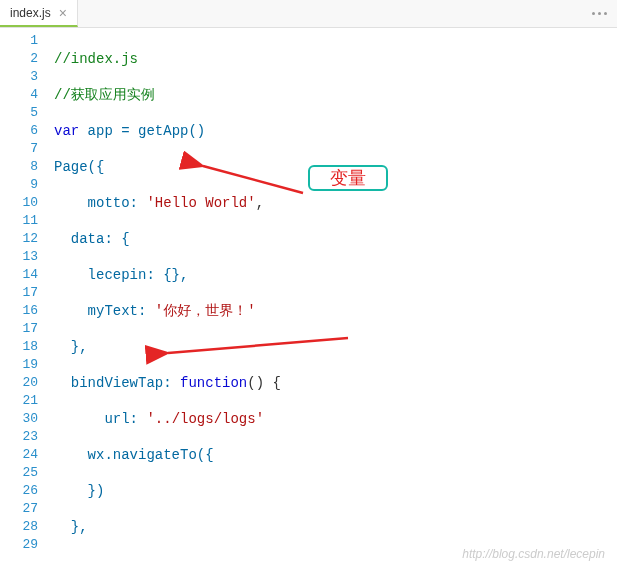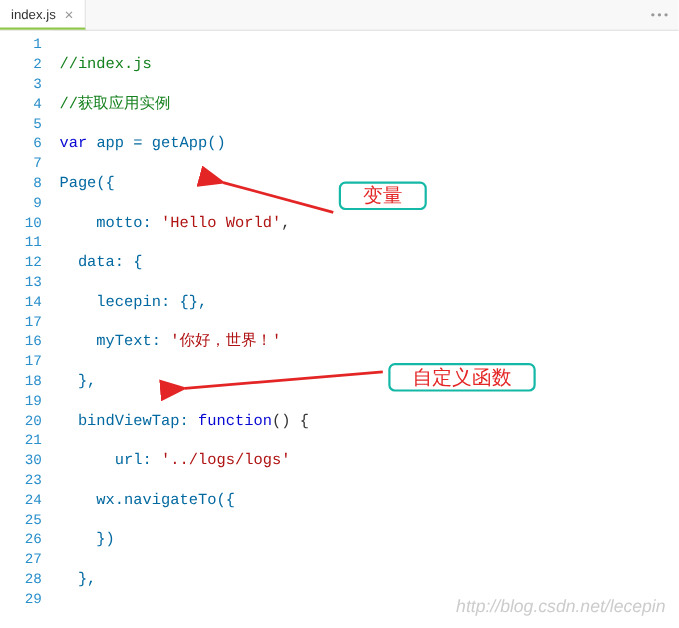--- a/index.html
+++ b/index.html
@@ -16,21 +16,21 @@
 .code { flex: 1; padding: 4px 0 0 6px; position: relative; white-space: pre; font-size: 14px; line-height: 18px; }
 .code .line { height: 18px; }
 .c-comment { color: #16821f; }
 .c-keyword { color: #0909d4; }
 .c-string { color: #b01313; }
 .c-punct { color: #333; }
 .c-ident { color: #0369a1; }
 .annotation { position: absolute; display: flex; align-items: center; pointer-events: none; }
 .annotation svg { overflow: visible; }
 .annotation .label { border: 2px solid #14b8a6; border-radius: 6px; padding: 2px 20px; background: #fff; color: #e42525; font-family: "Microsoft YaHei", sans-serif; font-size: 18px; font-weight: 500; white-space: nowrap; }
-.watermark { position: absolute; bottom: 10px; right: 12px; color: #cccccc; font-family: sans-serif; font-size: 16px; font-style: italic; pointer-events: none; }
+.watermark { position: absolute; bottom: 10px; right: 12px; color: #cccccc; font-family: sans-serif; font-size: 12px; font-style: italic; pointer-events: none; }
 </style>
 </head>
 <body>
 
 <div class="tabbar">
   <div class="tab active">
     <span>index.js</span>
     <span class="tab-close">×</span>
   </div>
   <div class="more-icon">
@@ -116,18 +116,17 @@
 
     <div class="annotation" style="left:115px; top:295px;">
       <svg width="190" height="40">
         <defs>
             <marker id="ah2" markerWidth="10" markerHeight="8" refX="1" refY="4" orient="auto">
               <polygon points="10 0, 0 4, 10 8" fill="#e42525"></polygon>
             </marker>
           </defs>
         <line x1="185" y1="15" x2="5" y2="30" stroke="#e42525" stroke-width="2.5" marker-end="url(#ah2)"></line>
       </svg>
-      <span class="label">自定义函数</span>
     </div>
   </div>
 </div>
 
 <div class="watermark">http://blog.csdn.net/lecepin</div>
 
 </body></html>

